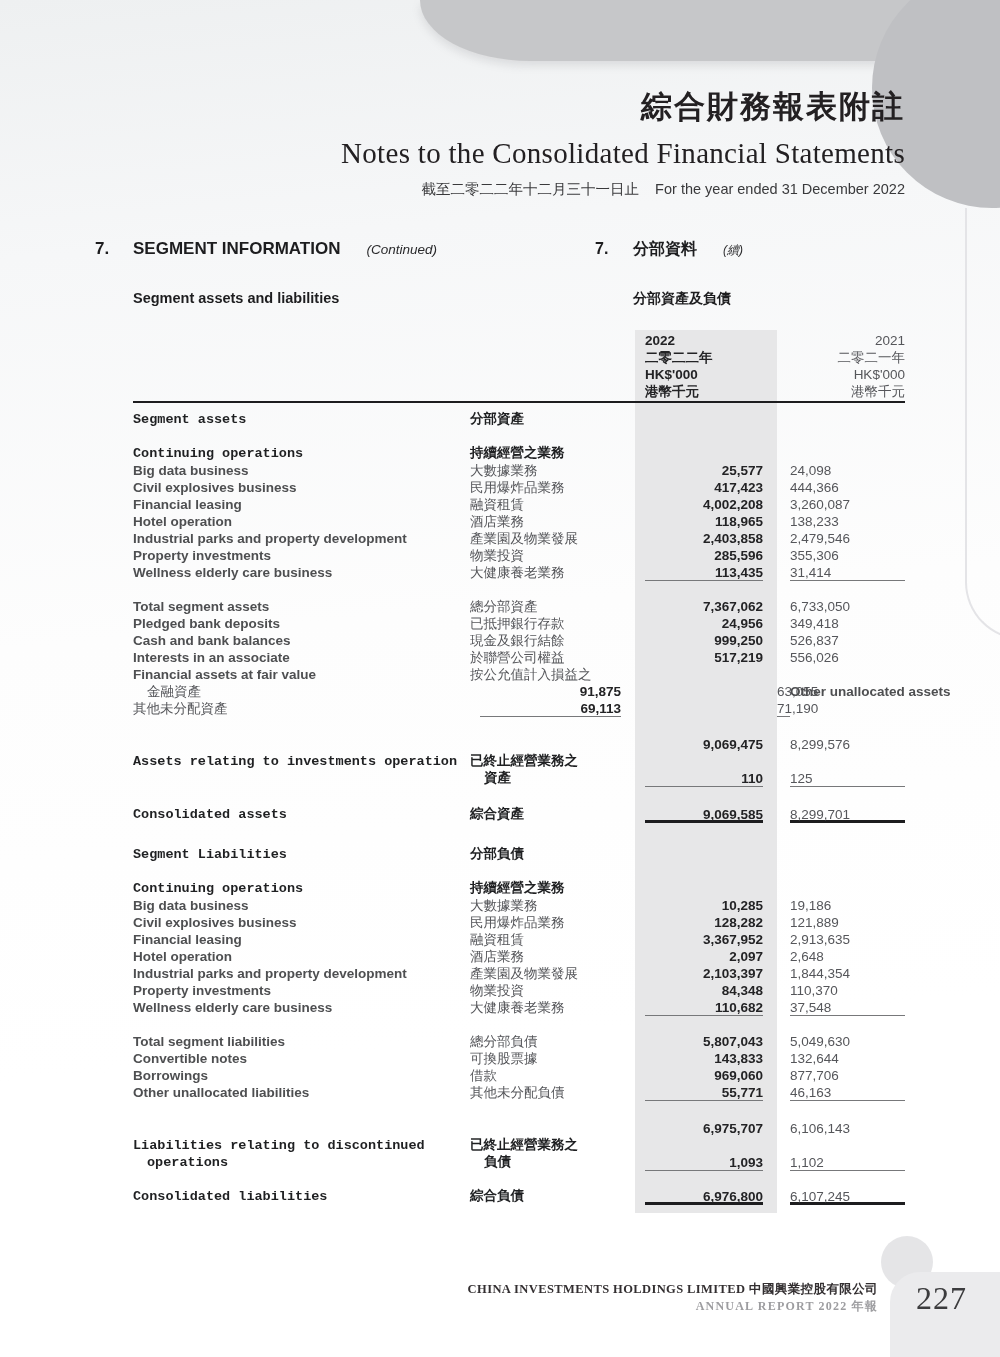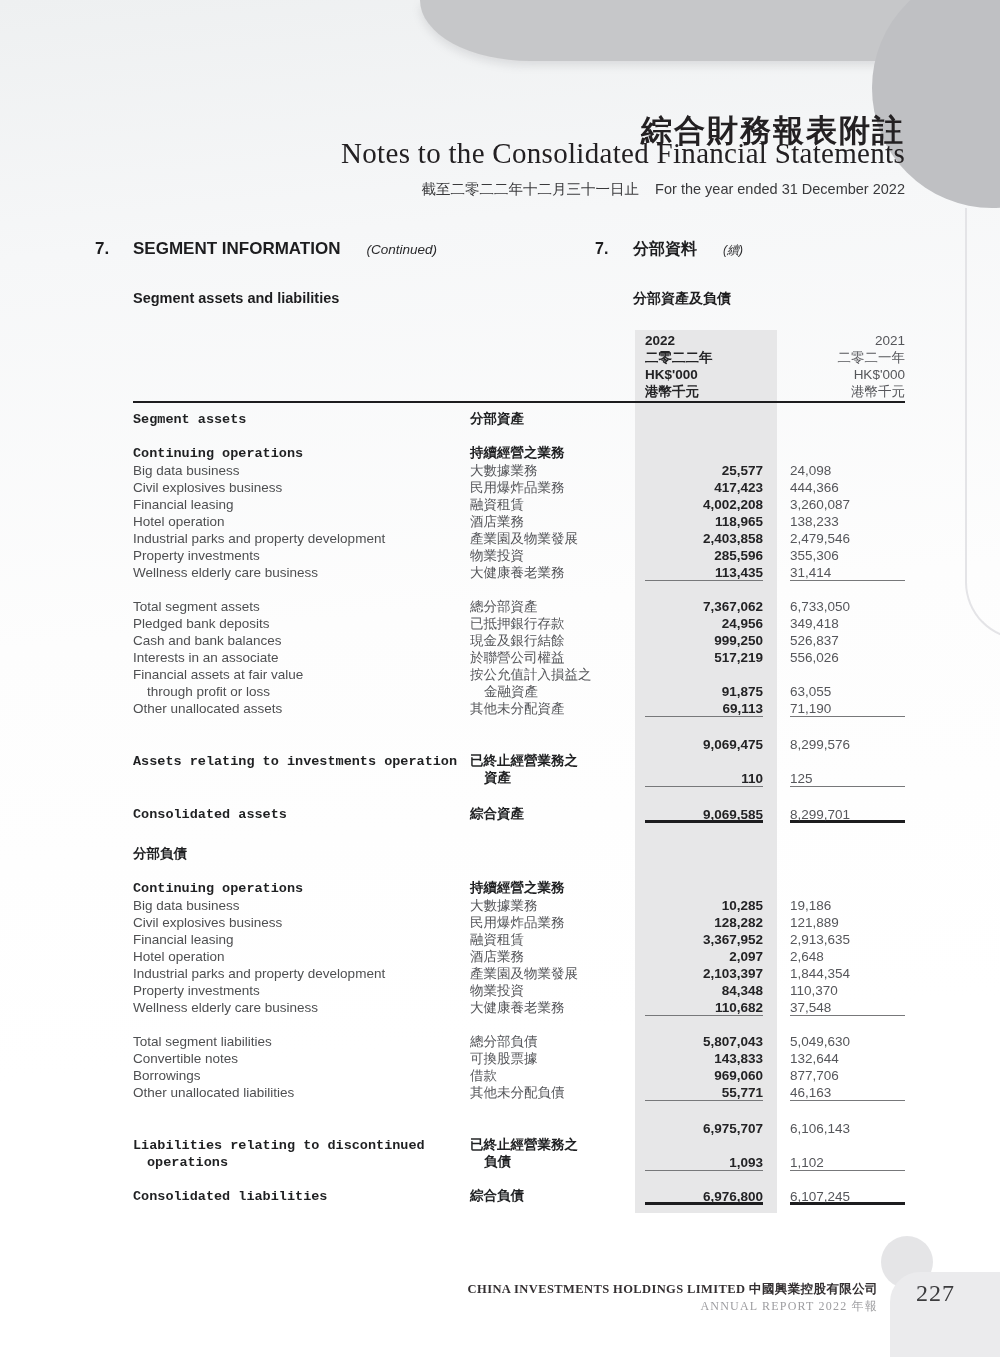--- a/index.html
+++ b/index.html
@@ -17,59 +17,59 @@
   .right-curve{position:absolute;left:965px;top:208px;width:60px;height:432px;
                border-left:2px solid #e4e4e7;border-bottom:2px solid #e4e4e7;
                border-bottom-left-radius:58px;}
   .corner-box{position:absolute;left:890px;top:1272px;width:110px;height:85px;
               background:#ebebed;border-top-left-radius:30px;}
   .corner-circle{position:absolute;left:881px;top:1236px;width:52px;height:52px;
                  border-radius:50%;background:rgba(186,187,192,0.38);}
 
   
   .hdr{position:absolute;right:95px;text-align:right;color:#232022;}
-  .hdr-zh{top:112px;font-family:"DejaVu Serif","Liberation Serif",serif;
+  .hdr-zh{top:88px;font-family:"DejaVu Serif","Liberation Serif",serif;
           font-size:31px;font-weight:700;letter-spacing:2px;line-height:36px;}
   .hdr-en{top:136px;font-family:"Liberation Serif",serif;font-size:29px;
           font-weight:400;line-height:34px;letter-spacing:.3px;color:#232022;text-align:right;}
   .hdr-date{top:179px;font-size:14.5px;color:#39393b;line-height:20px;}
   .hdr-date .gap{display:inline-block;width:16px;}
 
   
   .sec{position:absolute;top:239px;font-size:17px;font-weight:700;color:#1d1d1f;white-space:nowrap;}
   .sec-num{display:inline-block;width:38px;}
   .sec-cont{font-weight:400;font-style:italic;font-size:13.5px;margin-left:26px;color:#2a2a2c;}
   .sec-zh .sec-cont{font-size:12px;}
   .sub{position:absolute;top:290px;font-size:14.5px;font-weight:700;color:#1d1d1f;}
 
   
   .col-band{position:absolute;left:635px;top:330px;width:142px;height:883px;background:#e7e7e8;}
   .ftable{position:absolute;left:133px;top:332px;width:772px;display:grid;
           grid-template-columns:337px 165px 142px 13px 115px;z-index:2;}
   .cell{height:17px;line-height:17px;font-size:13.5px;white-space:nowrap;}
-  .c-en{color:#4e4f51;}
+  .c-en{color:#4e4f51;font-weight:bold;}
   .c-zh{color:#55565a;}
   .c-v22{font-weight:700;color:#232325;text-align:right;margin:0 14px 0 10px;}
   .c-v21{color:#55565a;text-align:left;}
   .h22{font-weight:700;color:#232325;text-align:left;margin:0 14px 0 10px;}
   .h21{color:#55565a;text-align:right;}
   .bold{font-weight:700;color:#1f2022;font-family:Liberation Mono, monospace;}
   .ind{padding-left:14px;}
   .rt{border-bottom:1px solid #77787a;}
   .rk{border-bottom:3px solid #1d1d1f;}
   .head-rule{grid-column:1/-1;height:2px;background:#1d1d1f;margin-top:1px;}
   .head-gap{grid-column:1/-1;height:8px;}
   .spacer{grid-column:1/-1;}
 
   
-  .foot{position:absolute;right:122px;text-align:right;font-family:"Liberation Serif",serif;white-space:nowrap;}
+  .foot{position:absolute;right:122px;text-align:right;font-family:"Liberation Serif",serif;white-space:nowrap;font-weight:bold;}
   .foot-co{top:1281px;font-size:12.5px;font-weight:700;color:#332f31;letter-spacing:.4px;}
   .foot-rep{top:1298px;font-size:12px;color:#9d9da0;letter-spacing:1.2px;}
   .pageno{position:absolute;left:916px;top:1280px;font-family:"Liberation Serif",serif;
-          font-size:24px;color:#3c3c3e;letter-spacing:1px;z-index:3;}
+          font-size:32px;color:#3c3c3e;letter-spacing:1px;z-index:3;}
 </style>
 </head>
 <body>
 
 <div class="page">
 
   <div class="top-band"></div>
   <div class="top-circle"></div>
   <div class="right-curve"></div>
   <div class="corner-circle"></div>
@@ -181,21 +181,20 @@
       <div class="cell c-en">Interests in an associate</div>
       <div class="cell c-zh">於聯營公司權益</div>
       <div class="cell c-v22">517,219</div>
       <div class="cell"></div>
       <div class="cell c-v21">556,026</div>
       <div class="cell c-en">Financial assets at fair value</div>
       <div class="cell c-zh">按公允值計入損益之</div>
       <div class="cell c-v22"></div>
       <div class="cell"></div>
       <div class="cell c-v21"></div>
-      <div class="cell c-en ind">through profit or loss</div>
       <div class="cell c-zh ind">金融資產</div>
       <div class="cell c-v22">91,875</div>
       <div class="cell"></div>
       <div class="cell c-v21">63,055</div>
       <div class="cell c-en">Other unallocated assets</div>
       <div class="cell c-zh">其他未分配資產</div>
       <div class="cell c-v22 rt">69,113</div>
       <div class="cell"></div>
       <div class="cell c-v21 rt">71,190</div>
       <div class="spacer" style="height: 19px;"></div>
@@ -214,20 +213,21 @@
       <div class="cell c-v22 rt">110</div>
       <div class="cell"></div>
       <div class="cell c-v21 rt">125</div>
       <div class="spacer" style="height: 19px;"></div>
       <div class="cell c-en bold">Consolidated assets</div>
       <div class="cell c-zh bold">綜合資產</div>
       <div class="cell c-v22 rk">9,069,585</div>
       <div class="cell"></div>
       <div class="cell c-v21 rk">8,299,701</div>
       <div class="spacer" style="height: 23px;"></div>
+      <div class="cell c-en bold">Segment Liabilities</div>
       <div class="cell c-zh bold">分部負債</div>
       <div class="cell c-v22"></div>
       <div class="cell"></div>
       <div class="cell c-v21"></div>
       <div class="spacer" style="height: 17px;"></div>
       <div class="cell c-en bold">Continuing operations</div>
       <div class="cell c-zh bold">持續經營之業務</div>
       <div class="cell c-v22"></div>
       <div class="cell"></div>
       <div class="cell c-v21"></div>

